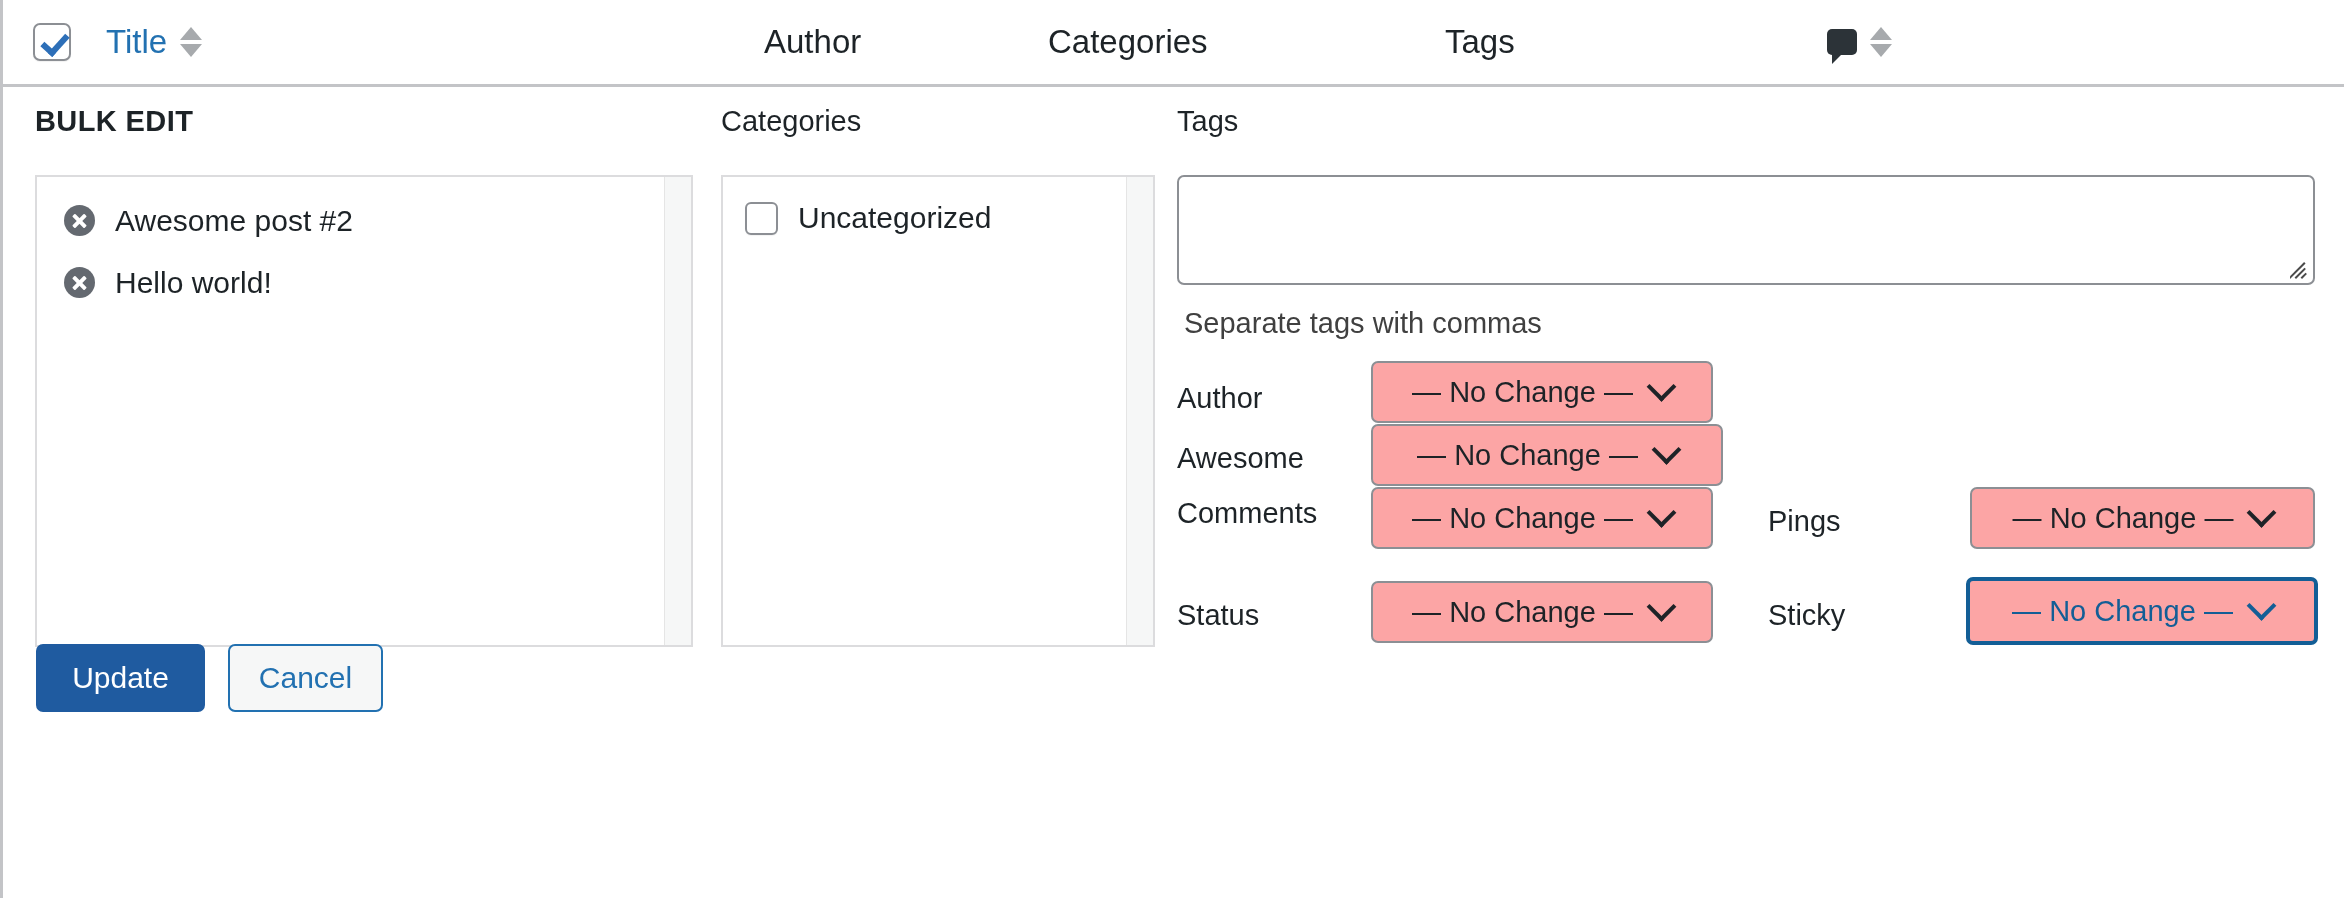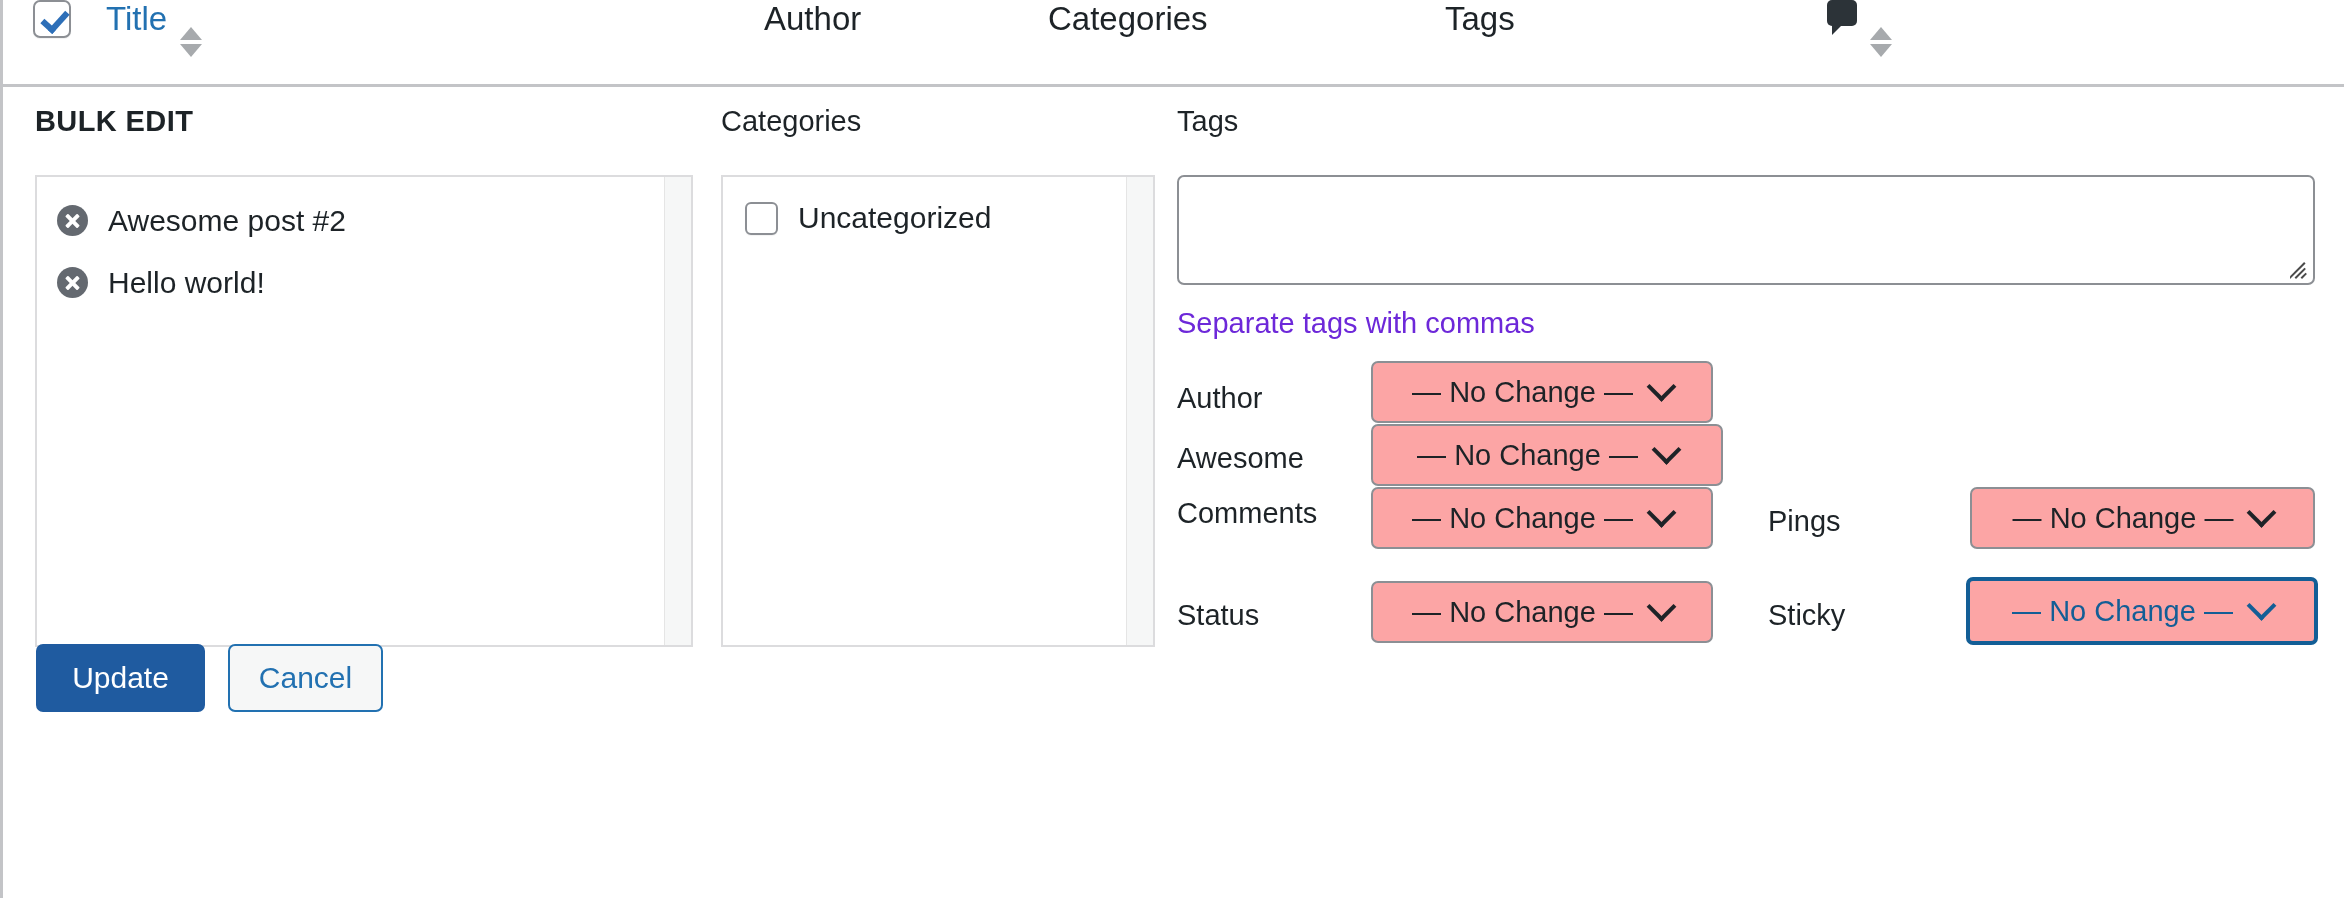--- a/index.html
+++ b/index.html
@@ -31,20 +31,21 @@
     position: relative;
     height: 87px;
     border-bottom: 3px solid #c3c4c7;
     box-sizing: border-box;
   }
   .th {
     position: absolute;
     top: 0;
     height: 84px;
     display: flex;
+    align-items: center;
     font-size: 33px;
     font-weight: 400;
     white-space: nowrap;
   }
   .th-cb { left: 30px; }
   .th-title { left: 103px; }
   .th-author { left: 761px; }
   .th-categories { left: 1045px; }
   .th-tags { left: 1442px; }
   .th-comments { left: 1824px; }
@@ -162,21 +163,21 @@
   .title-list {
     list-style: none;
     margin: 0;
     padding: 22px 0 0 0;
   }
   .title-list li {
     display: flex;
     align-items: center;
     height: 43px;
     margin-bottom: 19px;
-    padding-left: 20px;
+    padding-left: 27px;
     font-size: 30px;
     color: #1d2327;
     white-space: nowrap;
   }
   .x-circle {
     width: 31px;
     height: 31px;
     border-radius: 50%;
     background: #646970;
     position: relative;
@@ -247,22 +248,23 @@
     transform: rotate(-45deg);
     transform-origin: left bottom;
   }
   .resize-grip i:nth-child(1) { width: 22px; left: 0px;  bottom: 1px; }
   .resize-grip i:nth-child(2) { width: 14px; left: 6px;  bottom: 1px; }
   .resize-grip i:nth-child(3) { width: 7px;  left: 12px; bottom: 1px; }
 
   .helper-text {
     position: absolute;
     font-size: 29px;
-    color: #6d28d9;
-    white-space: nowrap;
+    color: #404040;
+    white-space: nowrap;
+    margin-left: 7px;
   }
 
   
   .field-label {
     position: absolute;
     font-size: 29px;
     color: #1d2327;
     white-space: nowrap;
   }
   .select {

